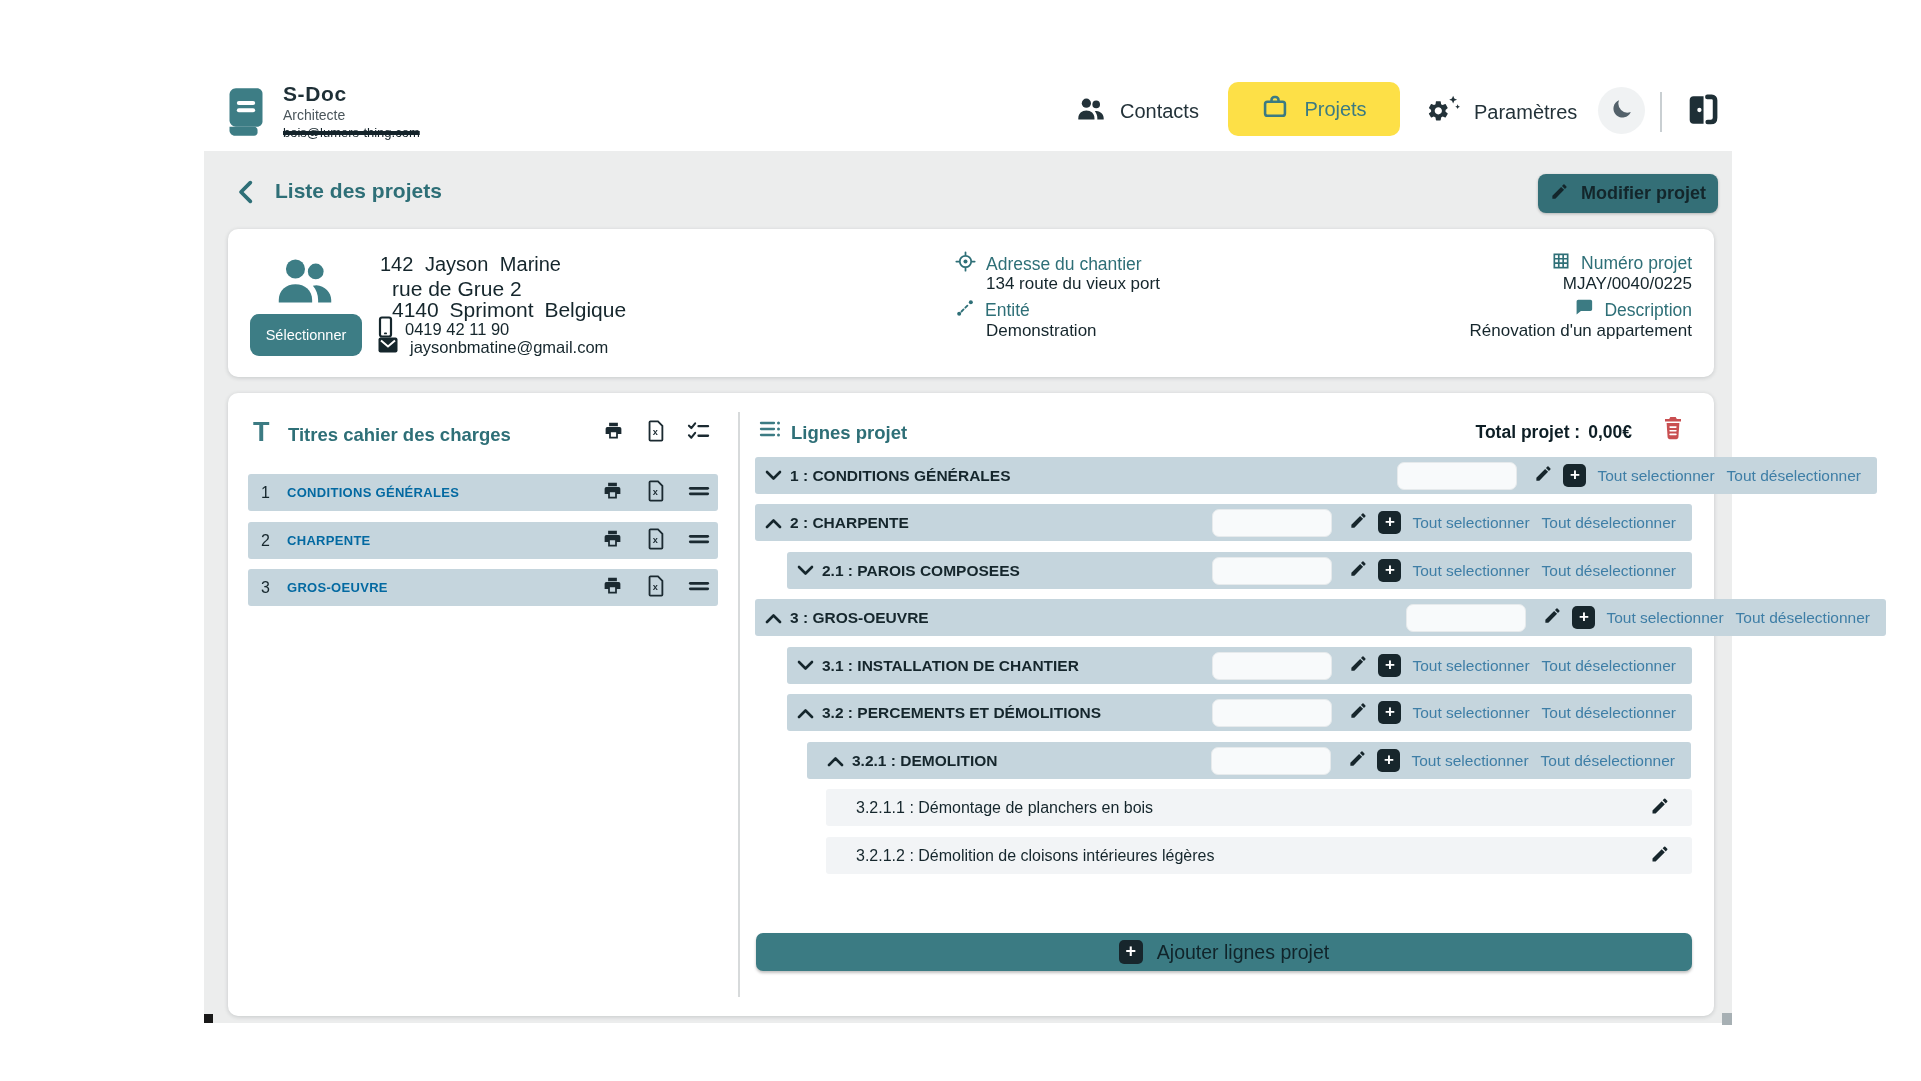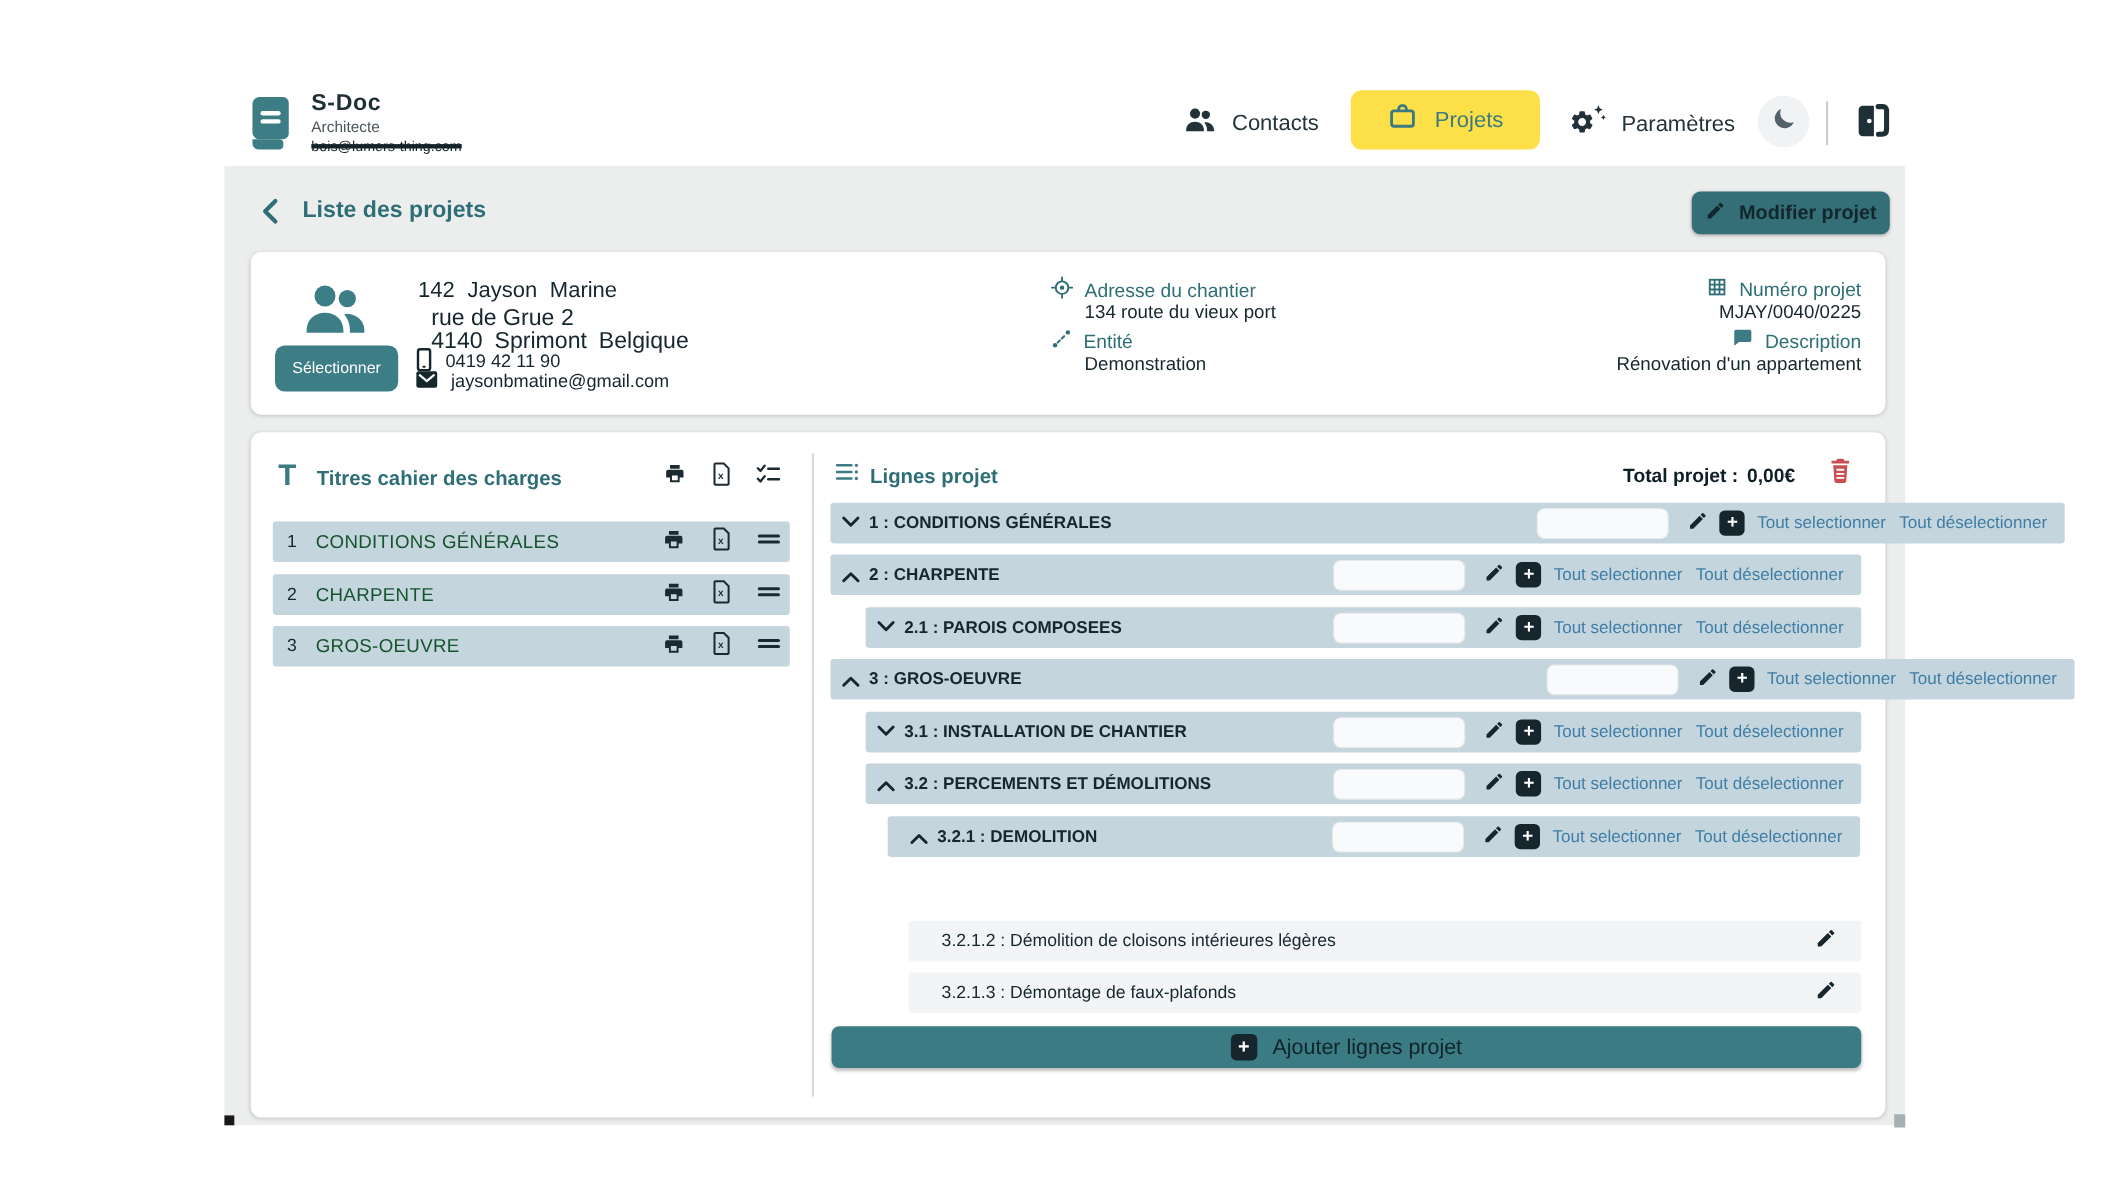--- a/index.html
+++ b/index.html
@@ -41,21 +41,21 @@
   .right-align { right:22px; text-align:right; }
   .right-label { display:flex; align-items:center; gap:10px; justify-content:flex-end; color:#2E6F77; font-size:17.5px; font-weight:500; }
 
   
   .t-icon { left:25px; top:24px; font-size:27px; font-weight:800; color:#3C7B83; }
   .titles-title { left:60px; top:31px; font-size:18.5px; font-weight:600; color:#2E6F77; }
   .panel-divider { left:510px; top:19px; width:2px; height:585px; background:#D7DADB; }
   .hdr-ic { top:27px; cursor:pointer; }
   .title-row { position:absolute; left:20px; width:470px; height:37px; background:#C5D5DD; border-radius:3px; display:flex; align-items:center; padding:0 8px 0 13px; }
   .t-num { width:26px; font-size:16px; color:#15262C; }
-  .t-label { font-size:17px; font-weight:400; letter-spacing:.3px; color:#14532d; }
+  .t-label { font-size:13px; font-weight:700; letter-spacing:.3px; color:#0369a1; }
   .t-icons { margin-left:auto; display:flex; align-items:center; gap:23px; }
 
   
   .lines-icon { left:531px; top:25px; }
   .lines-title { left:563px; top:29px; font-size:18.5px; font-weight:600; color:#2E6F77; }
   .total-wrap { right:82px; top:29px; display:flex; gap:8px; font-size:17.5px; font-weight:700; color:#0D1E25; }
   .trash-btn { right:29px; top:22px; cursor:pointer; }
   .tree { left:527px; top:0; width:937px; height:623px; position:absolute; }
   .g-row { position:absolute; height:37px; background:#C5D5DD; border-radius:3px; display:flex; align-items:center; padding:0 16px 0 10px; }
   .g-label { margin-left:8px; font-size:15.5px; font-weight:700; color:#15262C; white-space:nowrap; }
@@ -467,36 +467,36 @@
     <span class="g-input"></span>
     <span class="g-pencil">
       <svg width="19" height="19" viewBox="0 0 24 24">
               <path fill="#17262C" d="M3 17.25V21h3.75L17.81 9.94l-3.75-3.75L3 17.25zM20.71 7.04a1 1 0 0 0 0-1.41l-2.34-2.34a1 1 0 0 0-1.41 0l-1.83 1.83 3.75 3.75 1.83-1.83z"></path>
             </svg>
     </span>
     <span class="plus-sq">+</span>
     <span class="g-link lk1">Tout selectionner</span>
     <span class="g-link lk2">Tout déselectionner</span>
   </div>
+        <div class="l-row" style="top: 396px; left: 71px; width: 866px;">
+    <span class="l-label">3.2.1.1 : Démontage de planchers en bois</span>
+    <span class="l-pencil">
+      <svg width="20" height="20" viewBox="0 0 24 24">
+              <path fill="#17262C" d="M3 17.25V21h3.75L17.81 9.94l-3.75-3.75L3 17.25zM20.71 7.04a1 1 0 0 0 0-1.41l-2.34-2.34a1 1 0 0 0-1.41 0l-1.83 1.83 3.75 3.75 1.83-1.83z"></path>
+            </svg>
+    </span>
+  </div>
         <div class="l-row" style="top: 444px; left: 71px; width: 866px;">
     <span class="l-label">3.2.1.2 : Démolition de cloisons intérieures légères</span>
     <span class="l-pencil">
       <svg width="20" height="20" viewBox="0 0 24 24">
               <path fill="#17262C" d="M3 17.25V21h3.75L17.81 9.94l-3.75-3.75L3 17.25zM20.71 7.04a1 1 0 0 0 0-1.41l-2.34-2.34a1 1 0 0 0-1.41 0l-1.83 1.83 3.75 3.75 1.83-1.83z"></path>
             </svg>
     </span>
   </div>
-        <div class="l-row" style="top: 491px; left: 71px; width: 866px;">
-    <span class="l-label">3.2.1.3 : Démontage de faux-plafonds</span>
-    <span class="l-pencil">
-      <svg width="20" height="20" viewBox="0 0 24 24">
-              <path fill="#17262C" d="M3 17.25V21h3.75L17.81 9.94l-3.75-3.75L3 17.25zM20.71 7.04a1 1 0 0 0 0-1.41l-2.34-2.34a1 1 0 0 0-1.41 0l-1.83 1.83 3.75 3.75 1.83-1.83z"></path>
-            </svg>
-    </span>
-  </div>
       </div>
 
     <div class="abs add-lines-btn">
       <span class="add-sq">+</span>
       <span>Ajouter lignes projet</span>
     </div>
   </div>
 
   <div class="abs artifact-l"></div>
   <div class="abs artifact-r"></div>

